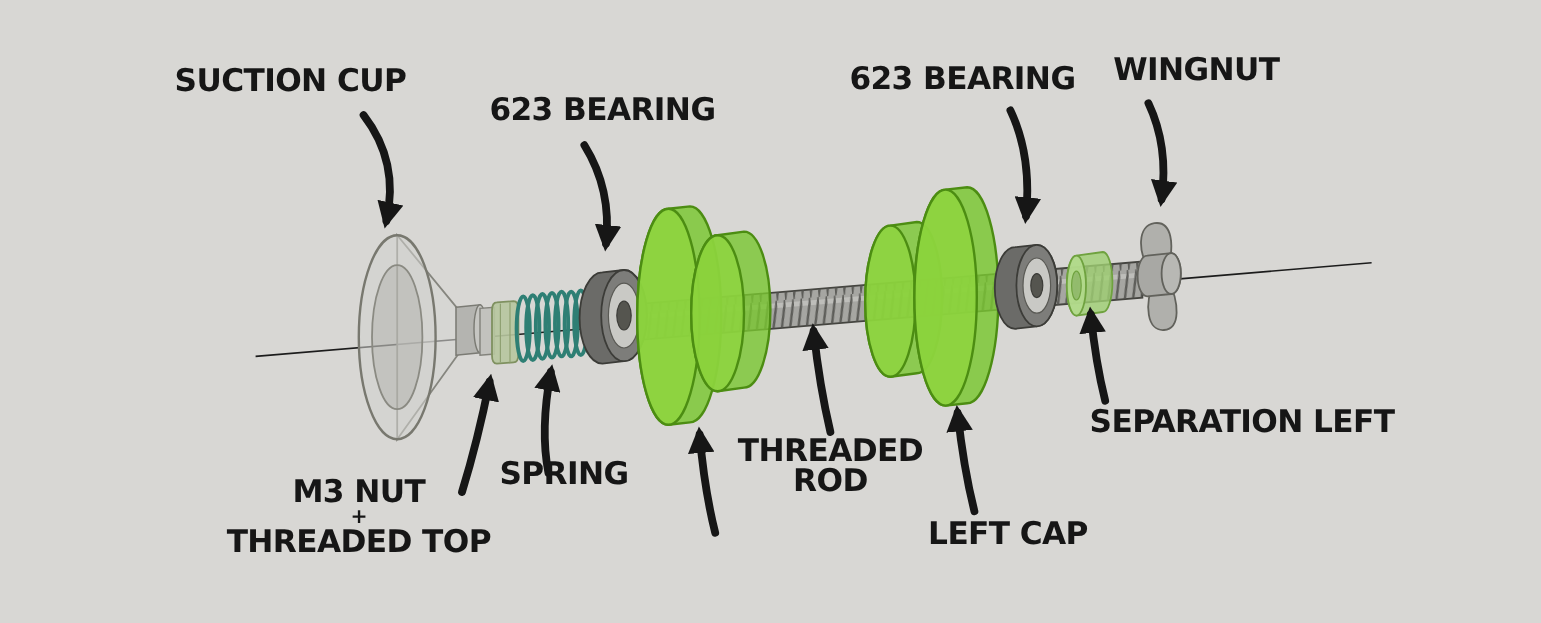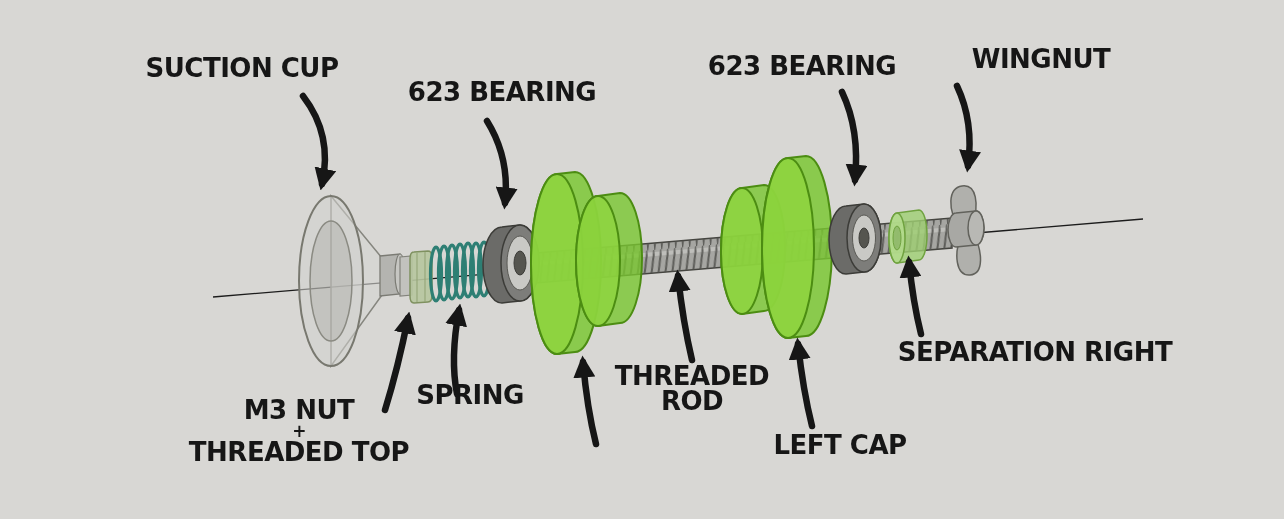--- a/index.html
+++ b/index.html
@@ -122,31 +122,31 @@
       <path d="M 596 444 Q 587 408 583 362" marker-end="url(#ah)"></path>
       <path d="M 692 360 Q 683 322 678 276" marker-end="url(#ah)"></path>
       <path d="M 812 426 Q 803 390 798 344" marker-end="url(#ah)"></path>
       <path d="M 921 334 Q 913 302 909 262" marker-end="url(#ah)"></path>
     </g>
   </svg>
 
   <div class="label" style="left:242px;top:56px">SUCTION CUP</div>
   <div class="label" style="left:502px;top:80px">623 BEARING</div>
   <div class="label" style="left:802px;top:54px">623 BEARING</div>
-  <div class="label" style="left:1041px;top:47px">WINGNUT</div>
+  <div class="label" style="left:997px;top:47px">WINGNUT</div>
 
   <div class="label" style="left:299px;top:398px">
     <div>M3 NUT</div>
     <div class="plus">+</div>
     <div>THREADED TOP</div>
   </div>
 
   <div class="label" style="left:470px;top:383px">SPRING</div>
 
   <div class="label" style="left:692px;top:364px">
     <div>THREADED</div>
     <div>ROD</div>
   </div>
 
   <div class="label" style="left:840px;top:433px">LEFT CAP</div>
-  <div class="label" style="left:1035px;top:340px">SEPARATION RIGHT</div>
+  <div class="label" style="left:1035px;top:340px">SEPARATION LEFT</div>
 
 </div>
 
 </body></html>

